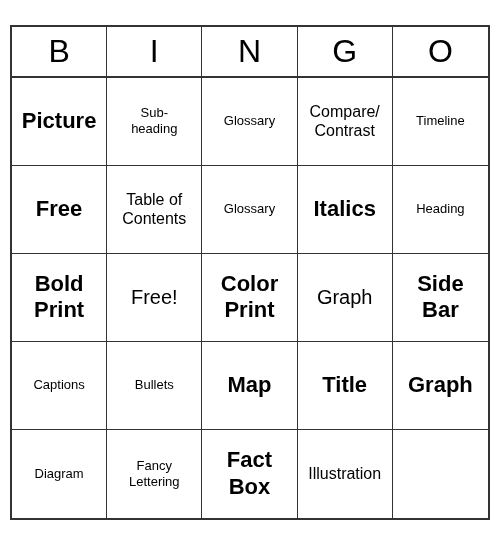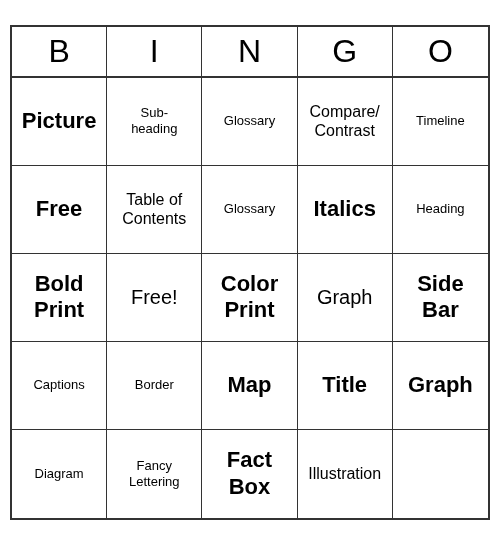--- a/index.html
+++ b/index.html
@@ -123,21 +123,21 @@
       <div class="bingo-cell">
         <span class="cell-text size-medium">Graph</span>
       </div>
       <div class="bingo-cell">
         <span class="cell-text size-large">Side<br>Bar</span>
       </div>
       <div class="bingo-cell">
         <span class="cell-text size-small">Captions</span>
       </div>
       <div class="bingo-cell">
-        <span class="cell-text size-small">Border</span>
+        <span class="cell-text size-small">Bullets</span>
       </div>
       <div class="bingo-cell">
         <span class="cell-text size-large">Map</span>
       </div>
       <div class="bingo-cell">
         <span class="cell-text size-large">Title</span>
       </div>
       <div class="bingo-cell">
         <span class="cell-text size-large">Graph</span>
       </div>

